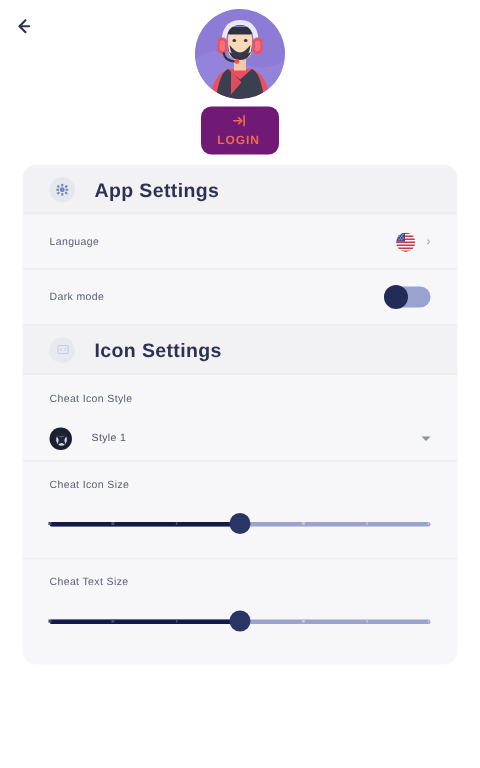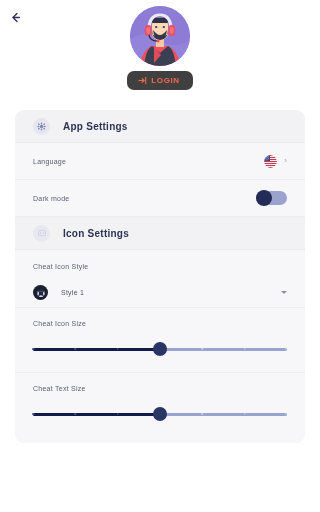--- a/index.html
+++ b/index.html
@@ -39,26 +39,27 @@
   }
   .avatar svg { display: block; }
 
   
   .login-wrap {
     position: absolute; left: 0; top: 71px;
     width: 320px;
     display: flex; justify-content: center;
   }
   .login-btn {
-    display: flex; gap: 4px;
-    background: #404040;
+    display: flex; align-items: center; gap: 4px;
+    background: #701a75;
     border: none;
     border-radius: 7px;
     padding: 5px 13px 5px 11px;
     cursor: pointer;
+    flex-direction: column;
   }
   .login-btn .login-label {
     color: #f26b4e;
     font-size: 8px;
     font-weight: bold;
     letter-spacing: 0.6px;
   }
   .login-icon svg { display: block; }
 
   
@@ -81,21 +82,21 @@
   .sec-badge {
     width: 17px; height: 17px;
     border-radius: 50%;
     background: #e6e7ee;
     display: flex; align-items: center; justify-content: center;
     flex: 0 0 auto;
   }
   .sec-badge.faint { background: #e8e9f0; }
   .sec-badge svg { display: block; }
   .section-title {
-    font-size: 10px;
+    font-size: 13px;
     font-weight: bold;
     color: #2c3253;
     letter-spacing: 0.25px;
   }
 
   .row {
     display: flex; align-items: center;
     justify-content: space-between;
     height: 37px;
     padding: 0 18px;

